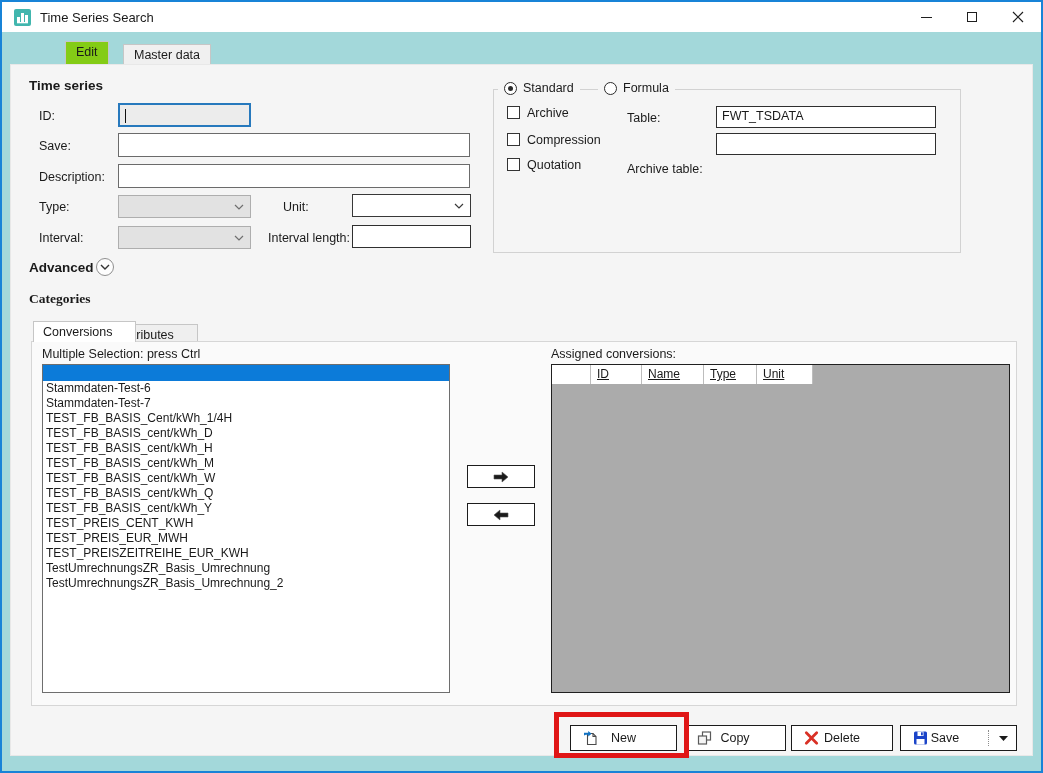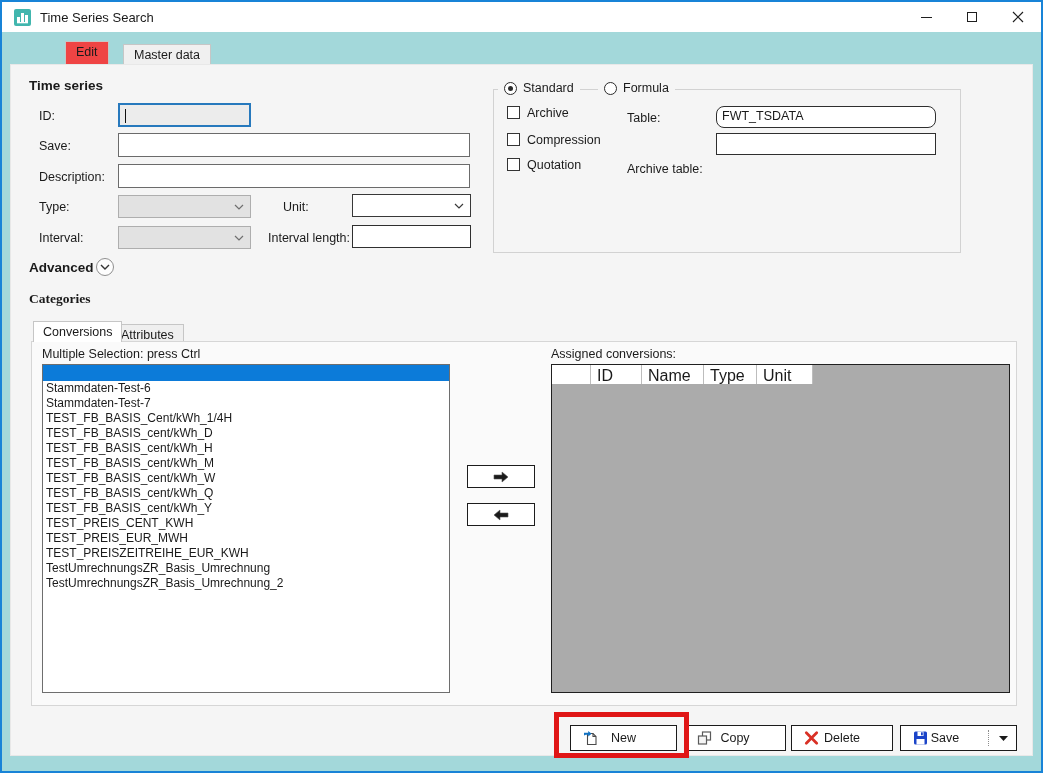--- a/index.html
+++ b/index.html
@@ -16,21 +16,21 @@
   .title { margin-left:9px; font-size:13px; }
   .win-controls { margin-left:auto; display:flex; height:100%; }
   .wbtn { width:46px; display:flex; align-items:center; justify-content:center; cursor:default; }
   .glyph-min { width:11px; height:1px; background:#1f1f1f; }
   .glyph-max { width:10px; height:10px; border:1px solid #1f1f1f; }
 
   
   .tab { position:absolute; background:#f0f0f0; border:1px solid #c6c6c6; border-bottom:none;
          font-size:12.5px; padding:3px 10px 0 10px; }
   .tab-search { left:10px; top:42px; height:20px;margin-top:48px; }
-  .tab-edit   { left:63px; top:39px; height:23px; background:#ef4444; z-index:3; }
+  .tab-edit   { left:63px; top:39px; height:23px; background:#84cc16; z-index:3; }
   .tab-master { left:121px; top:42px; height:20px; }
 
   
   .main { position:absolute; left:8px; top:62px; width:1023px; height:692px; background:#f5f5f5;
           border:1px solid #e8e8e8; z-index:2; }
 
   .h { position:absolute; font-weight:bold; font-size:13.5px; }
   .lbl { position:absolute; font-size:12.5px; white-space:nowrap; }
 
   .tbox { position:absolute; background:#ffffff; border:1px solid #6b6b6b; }
@@ -55,41 +55,41 @@
                     border-radius:50%; background:#2b2b2b; }
   .chk { position:absolute; width:13px; height:13px; border:1px solid #333; background:#fff; }
 
   
   .adv-circle { position:absolute; left:85px; top:193px; width:18px; height:18px;
                 border:1px solid #8f8f8f; border-radius:50%; background:#fdfdfd;
                 display:flex; align-items:center; justify-content:center; }
 
   
   .ctab { position:absolute; background:#efefef; border:1px solid #c6c6c6; border-bottom:none;
-          font-size:12.5px; padding:3px 9px 0 9px; }
+          font-size:12.5px; padding:3px 23px 0 9px; }
   .ctab-conv { left:22px; top:256px; height:21px; background:#ffffff; z-index:3; }
   .ctab-attr { left:100px; top:259px; height:18px; }
   .cpanel { position:absolute; left:20px; top:276px; width:986px; height:365px;
             background:#fafafa; border:1px solid #d6d6d6; z-index:2; }
 
   .listbox { position:absolute; left:10px; top:22px; width:408px; height:329px;
              background:#ffffff; border:1px solid #6e6e6e; overflow:hidden; }
   .li { height:15px; line-height:15px; font-size:12px; padding-left:3px; white-space:nowrap; }
   .li.sel { background:#0c7bd9; height:16px; }
 
   .abtn { position:absolute; left:435px; width:68px; height:23px; background:#ffffff;
           border:1px solid #1c1c1c; display:flex; align-items:center; justify-content:center; }
   .abtn-right { top:123px; }
   .abtn-left  { top:161px; }
 
   .atable { position:absolute; left:519px; top:22px; width:459px; height:329px;
             background:#ababab; border:1px solid #202020; }
   .ahdr { display:flex; height:19px; }
-  .ahdr .hc { background:#ffffff; border-right:1px solid #bdbdbd; font-size:16px;
-              padding:2px 0 0 6px; overflow:hidden; white-space:nowrap; }
+  .ahdr .hc { background:#ffffff; border-right:1px solid #bdbdbd; font-size:12px;
+              padding:2px 0 0 6px; overflow:hidden; white-space:nowrap;text-decoration:underline; }
 
   
   .btn { position:absolute; top:660px; height:26px; background:#ffffff; border:1px solid #1b1b1b;
          font-size:12.5px; }
   .btn .blabel { position:absolute; left:0; right:0; top:0; bottom:0; text-align:center;
                  line-height:24px; }
   .btn .bicon { position:absolute; left:12px; top:50%; transform:translateY(-50%); width:15px; height:15px; }
   .btn-new    { left:559px; width:107px; }
   .btn-copy   { left:673px; width:102px; }
   .btn-delete { left:780px; width:102px; }
@@ -186,21 +186,21 @@
       </div>
 
       <div class="chk" style="left:13px; top:16px;"></div>
       <div class="lbl" style="left:33px; top:16px;">Archive</div>
       <div class="chk" style="left:13px; top:43px;"></div>
       <div class="lbl" style="left:33px; top:43px;">Compression</div>
       <div class="chk" style="left:13px; top:68px;"></div>
       <div class="lbl" style="left:33px; top:68px;">Quotation</div>
 
       <div class="lbl" style="left:133px; top:21px;">Table:</div>
-      <div class="tbox dark" style="left:222px; top:16px; width:220px; height:22px; font-size:12.5px; padding:2px 0 0 5px;border-radius:8px;"><span>FWT_TSDATA</span></div>
+      <div class="tbox dark" style="left:222px; top:16px; width:220px; height:22px; font-size:12.5px; padding:2px 0 0 5px;"><span>FWT_TSDATA</span></div>
 
       <div class="lbl" style="left:133px; top:48px;margin-top:24px;">Archive table:</div>
       <div class="tbox dark" style="left:222px; top:43px; width:220px; height:22px;"><span></span></div>
     </div>
 
     <div class="h" style="left:18px; top:195px;">Advanced</div>
     <div class="adv-circle">
       <svg width="10" height="6" viewBox="0 0 10 6">
           <path d="M1 1 L5 5 L9 1" fill="none" stroke="#333" stroke-width="1.4"></path>
         </svg>

